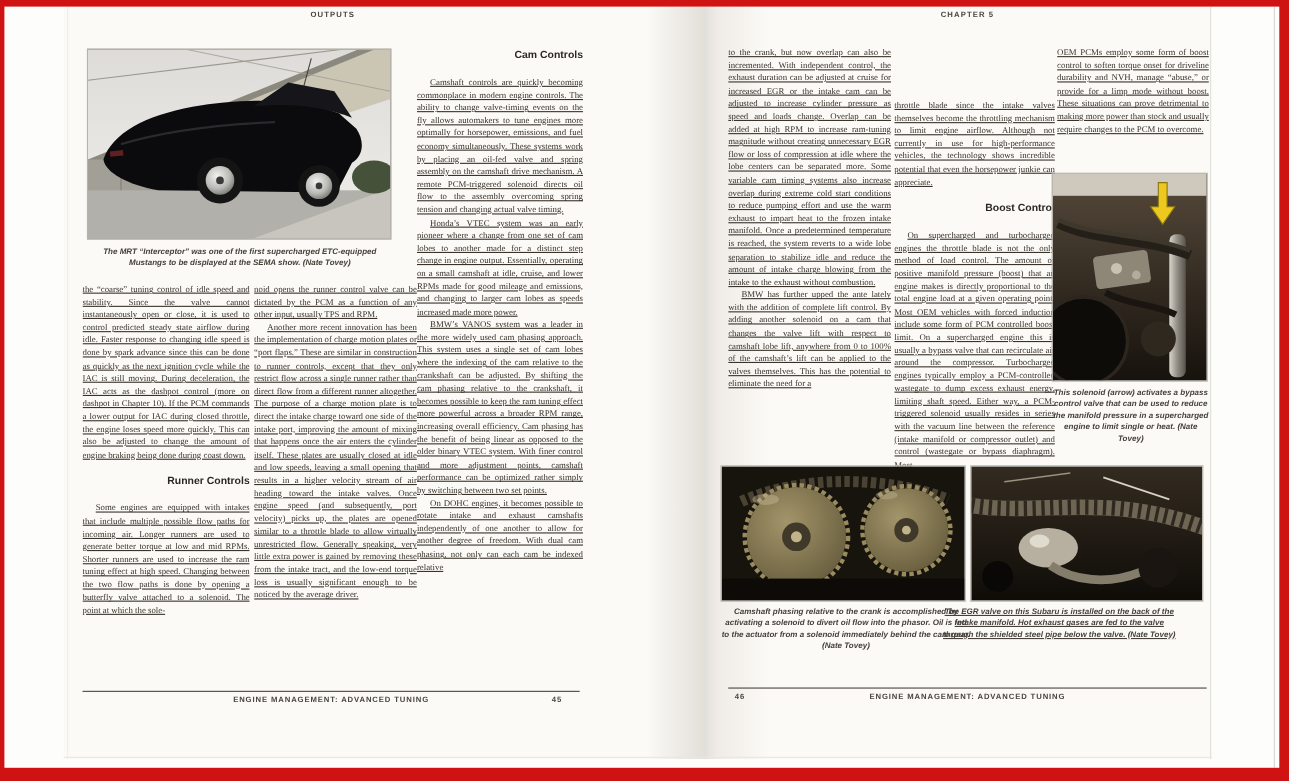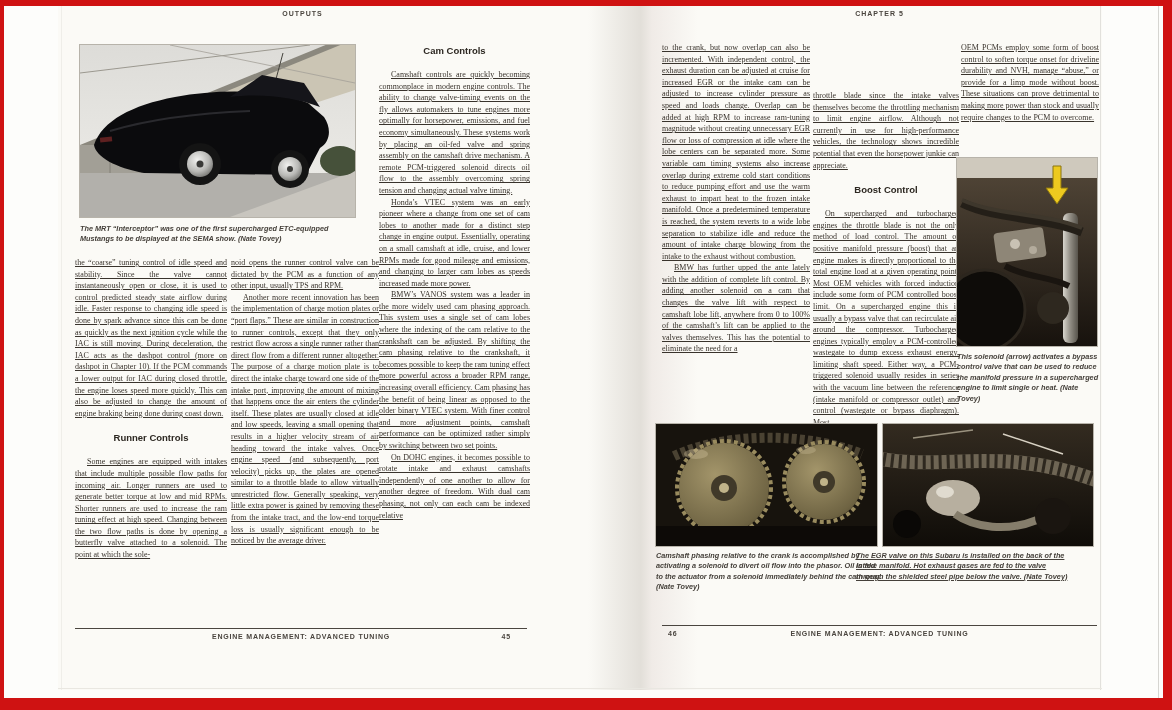--- a/index.html
+++ b/index.html
@@ -11,23 +11,23 @@
   
   #scan{left:58px;top:6px;width:1044px;height:684px;background:#fbfaf6;}
   #gutter{left:530px;top:0;width:110px;height:684px;
           background:linear-gradient(90deg,rgba(195,188,180,0) 0%,rgba(186,179,170,0.38) 48%,rgba(214,200,196,0.30) 58%,rgba(205,198,190,0) 100%);}
   .edge-line{background:#e2e1dc;width:1px;}
   
   .runhead{font:bold 7px "Liberation Sans",sans-serif;letter-spacing:1px;color:#4a453f;text-align:center;}
   .col{font:8px/11.6px "Liberation Serif",serif;color:#39332c;text-align:justify;overflow:hidden;}
   .col p{margin:0 0 0 0;text-decoration:underline;}
   .col p.ind{text-indent:12px;}
-  .h2{font:bold 9.5px "Liberation Sans",sans-serif;color:#2c2721;text-align:center;margin:0 0 13px 0;}
+  .h2{font:bold 9.5px "Liberation Sans",sans-serif;color:#2c2721;text-align:right;margin:0 0 13px 0;}
   .h2.mid{margin:13px 0 13px 0;}
-  .cap{font:italic bold 7.3px/10.4px "Liberation Sans",sans-serif;color:#45403a;text-align:left;}
+  .cap{font:italic bold 7.3px/10.4px "Liberation Sans",sans-serif;color:#45403a;text-align:center;}
   .photo{outline:1px solid #b7b3aa;overflow:hidden;background:#555;}
   .photo svg{display:block;}
   .footline{height:1px;background:#4a453f;}
   .footer{font:bold 7px "Liberation Sans",sans-serif;letter-spacing:0.8px;color:#4a453f;}
   .footer .ftitle{position:absolute;left:0;right:0;text-align:center;}
   .bottom-shadow{height:1px;background:#e9e7e1;}
 </style>
 </head>
 <body>
 

